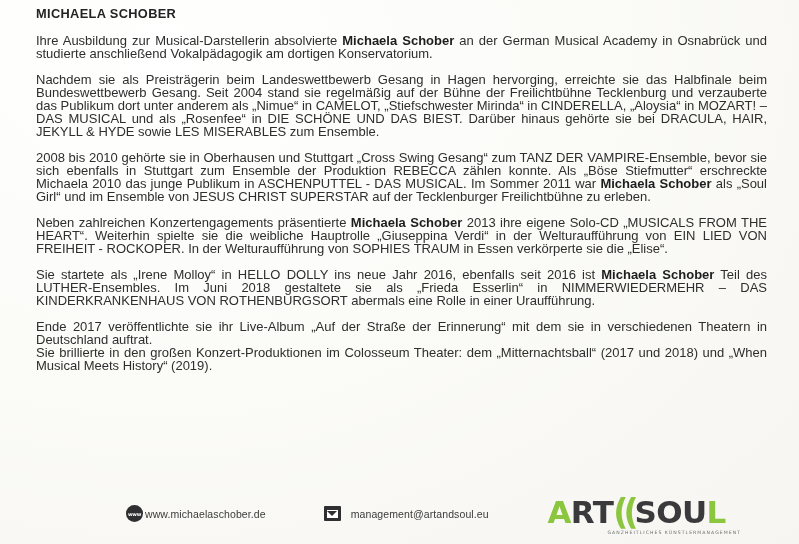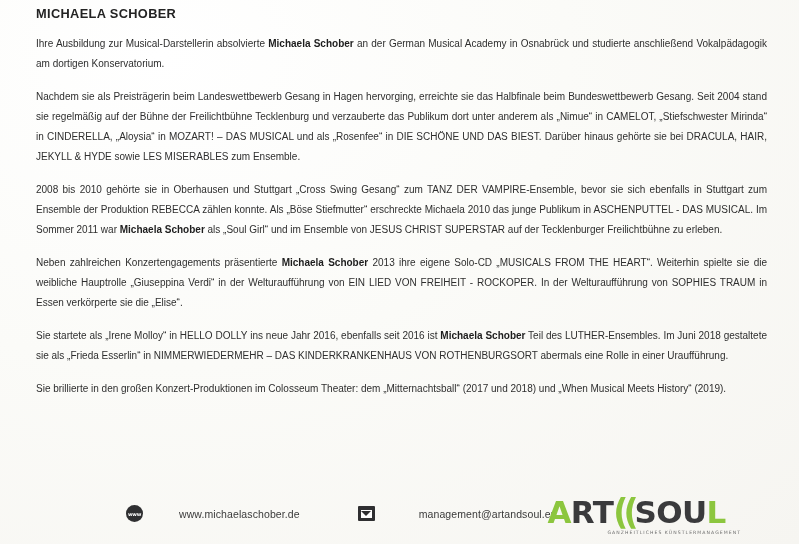--- a/index.html
+++ b/index.html
@@ -33,22 +33,22 @@
   }
   .doc-title {
     font-size: 12.8px;
     font-weight: bold;
     letter-spacing: 0.35px;
     color: #232323;
     margin: 0 0 13px 0;
   }
   p.para {
     margin: 0 0 13px 0;
-    font-size: 10px;
-    line-height: 20px;
+    font-size: 13px;
+    line-height: 13px;
     text-align: justify;
     text-justify: inter-word;
     color: #2e2e2e;
     hyphens: none;
   }
   p.para.tight {
     margin-bottom: 0;
   }
   b, strong {
     font-weight: bold;
@@ -74,21 +74,21 @@
     display: flex;
     align-items: center;
   }
   .contact + .contact {
     margin-left: 58px;
     gap: 8px;
   }
   .contact-label {
     font-size: 10.5px;
     color: #3a3a3a;
-    margin-left: 36px;
+    margin-left: 2px;
     letter-spacing: 0.1px;
   }
   .icon-www {
     width: 17px;
     height: 17px;
     border-radius: 50%;
     background: #2f2f31;
     position: relative;
     display: inline-block;
     flex: 0 0 auto;
@@ -177,20 +177,21 @@
 
   <div class="content">
 
     <h1 class="doc-title">MICHAELA SCHOBER</h1>
 
     <p class="para" id="p1"><span>Ihre Ausbildung zur Musical-Darstellerin absolvierte </span><b>Michaela Schober</b><span> an der German Musical Academy in Osnabrück und studierte anschließend Vokalpädagogik am dortigen Konservatorium.</span></p>
     <p class="para" id="p2"><span>Nachdem sie als Preisträgerin beim Landeswettbewerb Gesang in Hagen hervorging, erreichte sie das Halbfinale beim Bundeswettbewerb Gesang. Seit 2004 stand sie regelmäßig auf der Bühne der Freilichtbühne Tecklenburg und verzauberte das Publikum dort unter anderem als „Nimue“ in CAMELOT, „Stiefschwester Mirinda“ in CINDERELLA, „Aloysia“ in MOZART! – DAS MUSICAL und als „Rosenfee“ in DIE SCHÖNE UND DAS BIEST. Darüber hinaus gehörte sie bei DRACULA, HAIR, JEKYLL &amp; HYDE sowie LES MISERABLES zum Ensemble.</span></p>
     <p class="para" id="p3"><span>2008 bis 2010 gehörte sie in Oberhausen und Stuttgart „Cross Swing Gesang“ zum TANZ DER VAMPIRE-Ensemble, bevor sie sich ebenfalls in Stuttgart zum Ensemble der Produktion REBECCA zählen konnte. Als „Böse Stiefmutter“ erschreckte Michaela 2010 das junge Publikum in ASCHENPUTTEL - DAS MUSICAL. Im Sommer 2011 war </span><b>Michaela Schober</b><span> als „Soul Girl“ und im Ensemble von JESUS CHRIST SUPERSTAR auf der Tecklenburger Freilichtbühne zu erleben.</span></p>
     <p class="para" id="p4"><span>Neben zahlreichen Konzertengagements präsentierte </span><b>Michaela Schober</b><span> 2013 ihre eigene Solo-CD „MUSICALS FROM THE HEART“. Weiterhin spielte sie die weibliche Hauptrolle „Giuseppina Verdi“ in der Welturaufführung von EIN LIED VON FREIHEIT - ROCKOPER. In der Welturaufführung von SOPHIES TRAUM in Essen verkörperte sie die „Elise“.</span></p>
     <p class="para" id="p5"><span>Sie startete als „Irene Molloy“ in HELLO DOLLY ins neue Jahr 2016, ebenfalls seit 2016 ist </span><b>Michaela Schober</b><span> Teil des LUTHER-Ensembles. Im Juni 2018 gestaltete sie als „Frieda Esserlin“ in NIMMERWIEDERMEHR – DAS KINDERKRANKENHAUS VON ROTHENBURGSORT abermals eine Rolle in einer Uraufführung.</span></p>
+    <p class="para tight" id="p7"><span>Ende 2017 veröffentlichte sie ihr Live-Album „Auf der Straße der Erinnerung“ mit dem sie in verschiedenen Theatern in Deutschland auftrat.</span></p>
     <p class="para" id="p8"><span>Sie brillierte in den großen Konzert-Produktionen im Colosseum Theater: dem „Mitternachtsball“ (2017 und 2018) und „When Musical Meets History“ (2019).</span></p>
 
   </div>
 
   <div class="footer">
 
     <div class="footer-contacts">
 
       <div class="contact">
         <span class="icon-www"></span>

